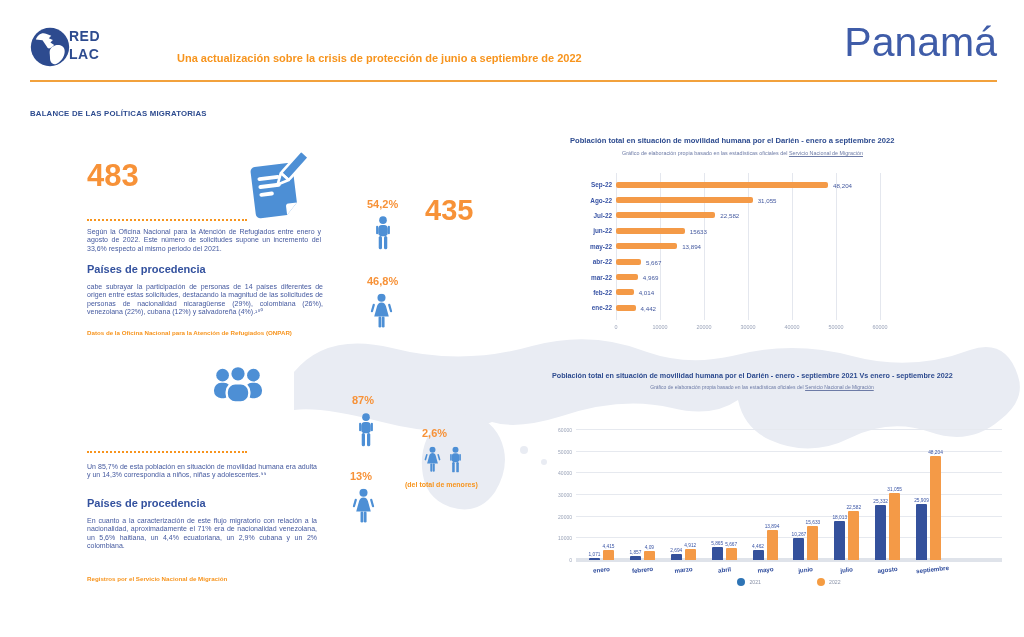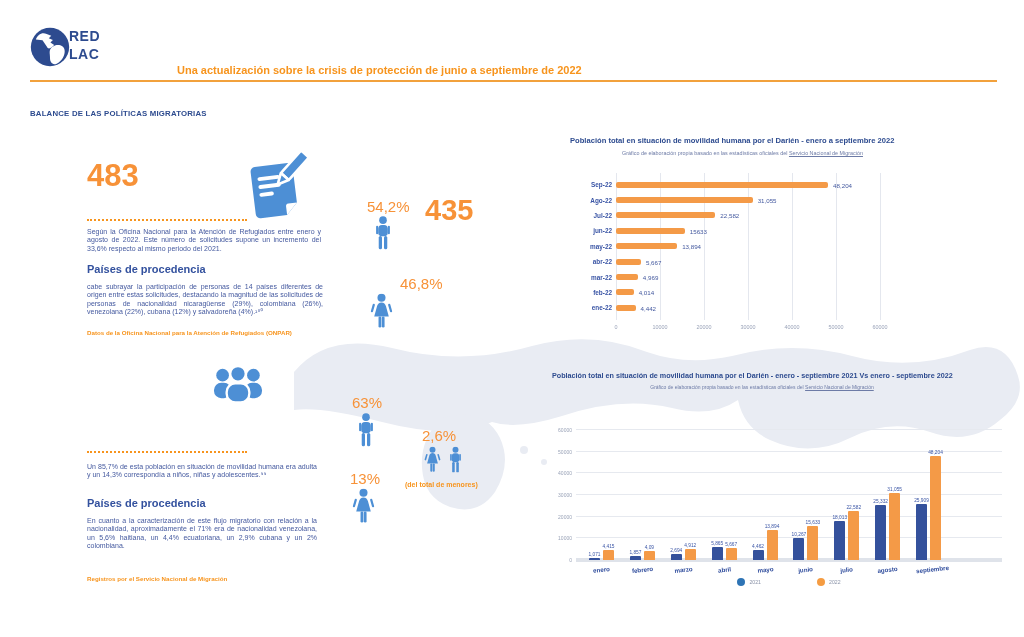--- a/index.html
+++ b/index.html
@@ -7,49 +7,49 @@
         font-family:"Liberation Sans",sans-serif;color:#44599F;}
   .abs{position:absolute;}
 
   
   .map{position:absolute;left:292px;top:300px;width:730px;height:234px;z-index:0;}
 
   
   .logo-globe{left:30px;top:27px;width:40px;height:40px;}
   .logo-text{left:69px;top:27px;font-size:14px;line-height:18px;font-weight:bold;
              color:#2D4B8F;letter-spacing:.5px;}
-  .header-subtitle{left:132px;top:64px;font-size:11px;font-weight:bold;color:#F7941D;padding-left:45px;}
+  .header-subtitle{left:132px;top:52px;font-size:11px;font-weight:bold;color:#F7941D;padding-left:45px;}
   .country{left:700px;top:22px;width:297px;text-align:right;font-size:41px;color:#3F5CA8;line-height:1;}
   .header-rule{left:30px;top:80px;width:967px;height:2px;background:#F2A13C;}
   .section-title{left:30px;top:109px;font-size:7.8px;font-weight:bold;color:#2D4B8F;letter-spacing:.2px;}
 
   
   .bignum{font-size:31px;font-weight:bold;color:#F79238;line-height:1;}
   .statlabel{font-size:10.5px;font-weight:bold;color:#33519E;line-height:1.2;}
   .bodytext{font-size:7px;line-height:1.2;text-align:justify;color:#44599F;}
   .heading{font-size:11px;font-weight:bold;color:#33519E;}
   .footnote{font-size:6.2px;font-weight:bold;color:#F7941D;}
   .dotted{border-top:2px dotted #F7941D;height:0;}
-  .pct{font-size:15px;font-weight:normal;color:#F79238;}
+  .pct{font-size:11px;font-weight:bold;color:#F79238;}
   .icon{fill:#4D8FD5;}
 
   
   .stat1-value{left:87px;top:160px;}
   .stat1-label{left:87px;top:191px;width:172px;}
   .doc-icon{left:247px;top:148px;width:66px;height:78px;}
   .dotted1{left:87px;top:219px;width:160px;}
   .stat1-body{left:87px;top:228px;width:234px;}
   .stat1-heading{left:87px;top:263px;}
   .stat1-body2{left:87px;top:283px;width:236px;}
   .stat1-foot{left:87px;top:329px;}
 
   
   .pct-m1{left:367px;top:198px;}
   .icon-male1{left:372px;top:216px;width:22px;height:40px;}
-  .pct-f1{left:367px;top:275px;margin-left:33px;}
+  .pct-f1{left:367px;top:275px;}
   .icon-female1{left:370px;top:293px;width:23px;height:43px;}
   .stat2-value{left:425px;top:196px;font-size:29px;}
   .stat2-body{left:425px;top:222px;width:107px;font-size:9px;line-height:1.21;}
 
   
   .stat3-value{left:87px;top:372px;}
   .group-icon{left:209px;top:365px;width:58px;height:42px;}
   .stat3-label{left:87px;top:406px;width:184px;}
   .dotted2{left:87px;top:451px;width:160px;}
   .stat3-body{left:87px;top:463px;width:230px;}
@@ -170,20 +170,21 @@
   </svg>
 
   <svg class="abs logo-globe" viewBox="0 0 48 48">
     <use href="#sym-globe"></use>
   </svg>
   <div class="abs logo-text">
     <div>RED</div>
     <div>LAC</div>
   </div>
   <div class="abs header-subtitle">Una actualización sobre la crisis de protección de junio a septiembre de 2022</div>
+  <div class="abs country">Panamá</div>
   <div class="abs header-rule"></div>
   <div class="abs section-title">BALANCE DE LAS POLÍTICAS MIGRATORIAS</div>
 
   <div class="abs bignum stat1-value">483</div>
   <svg class="abs icon doc-icon" viewBox="0 0 100 112">
       <use href="#sym-doc"></use>
     </svg>
   <div class="abs dotted dotted1"></div>
   <div class="abs bodytext stat1-body">Según la Oficina Nacional para la Atención de Refugiados entre enero y agosto de 2022. Este número de solicitudes supone un incremento del 33,6% respecto al mismo periodo del 2021.</div>
   <div class="abs heading stat1-heading">Países de procedencia</div>
@@ -202,21 +203,21 @@
 
   <svg class="abs icon group-icon" viewBox="0 0 64 46">
       <use href="#sym-group"></use>
     </svg>
   <div class="abs dotted dotted2"></div>
   <div class="abs bodytext stat3-body">Un 85,7% de esta población en situación de movilidad humana era adulta y un 14,3% correspondía a niños, niñas y adolescentes.⁹⁹</div>
   <div class="abs heading stat3-heading">Países de procedencia</div>
   <div class="abs bodytext stat3-body2">En cuanto a la caracterización de este flujo migratorio con relación a la nacionalidad, aproximadamente el 71% era de nacionalidad venezolana, un 5,6% haitiana, un 4,4% ecuatoriana, un 2,9% cubana y un 2% colombiana.</div>
   <div class="abs footnote stat3-foot">Registros por el Servicio Nacional de Migración</div>
 
-  <div class="abs pct pct-m2">63%</div>
+  <div class="abs pct pct-m2">87%</div>
   <svg class="abs icon icon-male2" viewBox="0 0 24 44">
       <use href="#sym-male"></use>
     </svg>
   <div class="abs pct pct-f2">13%</div>
   <svg class="abs icon icon-female2" viewBox="0 0 24 44">
       <use href="#sym-female"></use>
     </svg>
   <div class="abs pct pct-minors">2,6%</div>
   <svg class="abs icon child-girl" viewBox="0 0 24 44">
       <use href="#sym-female"></use>

